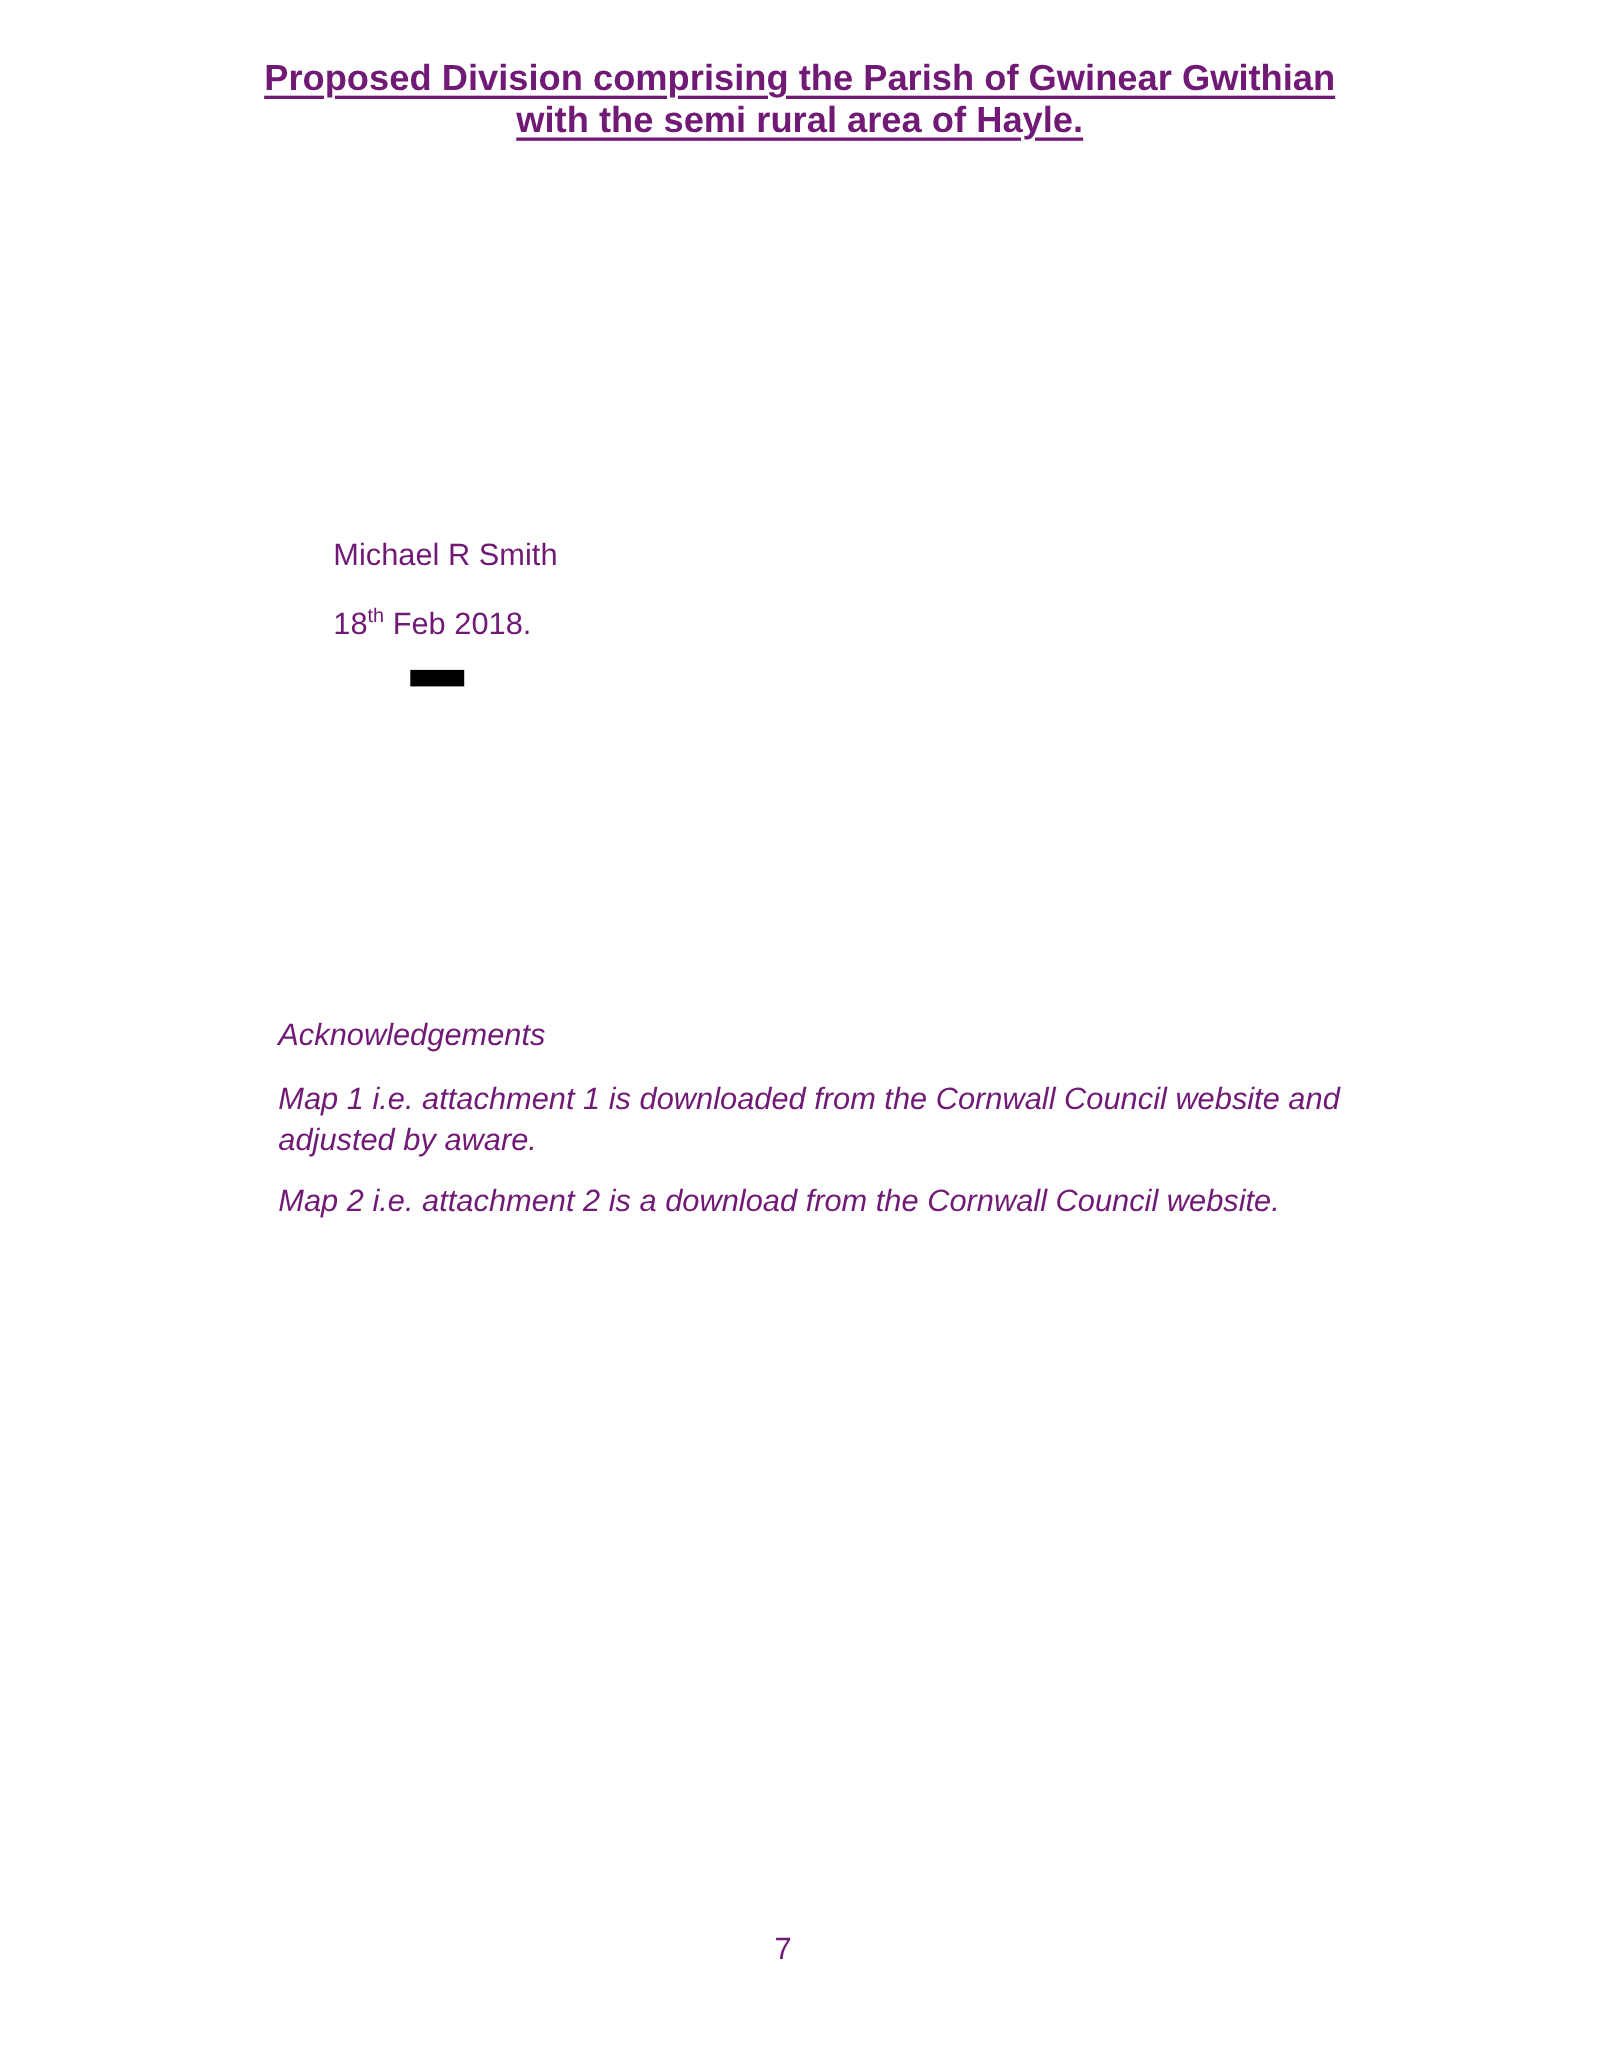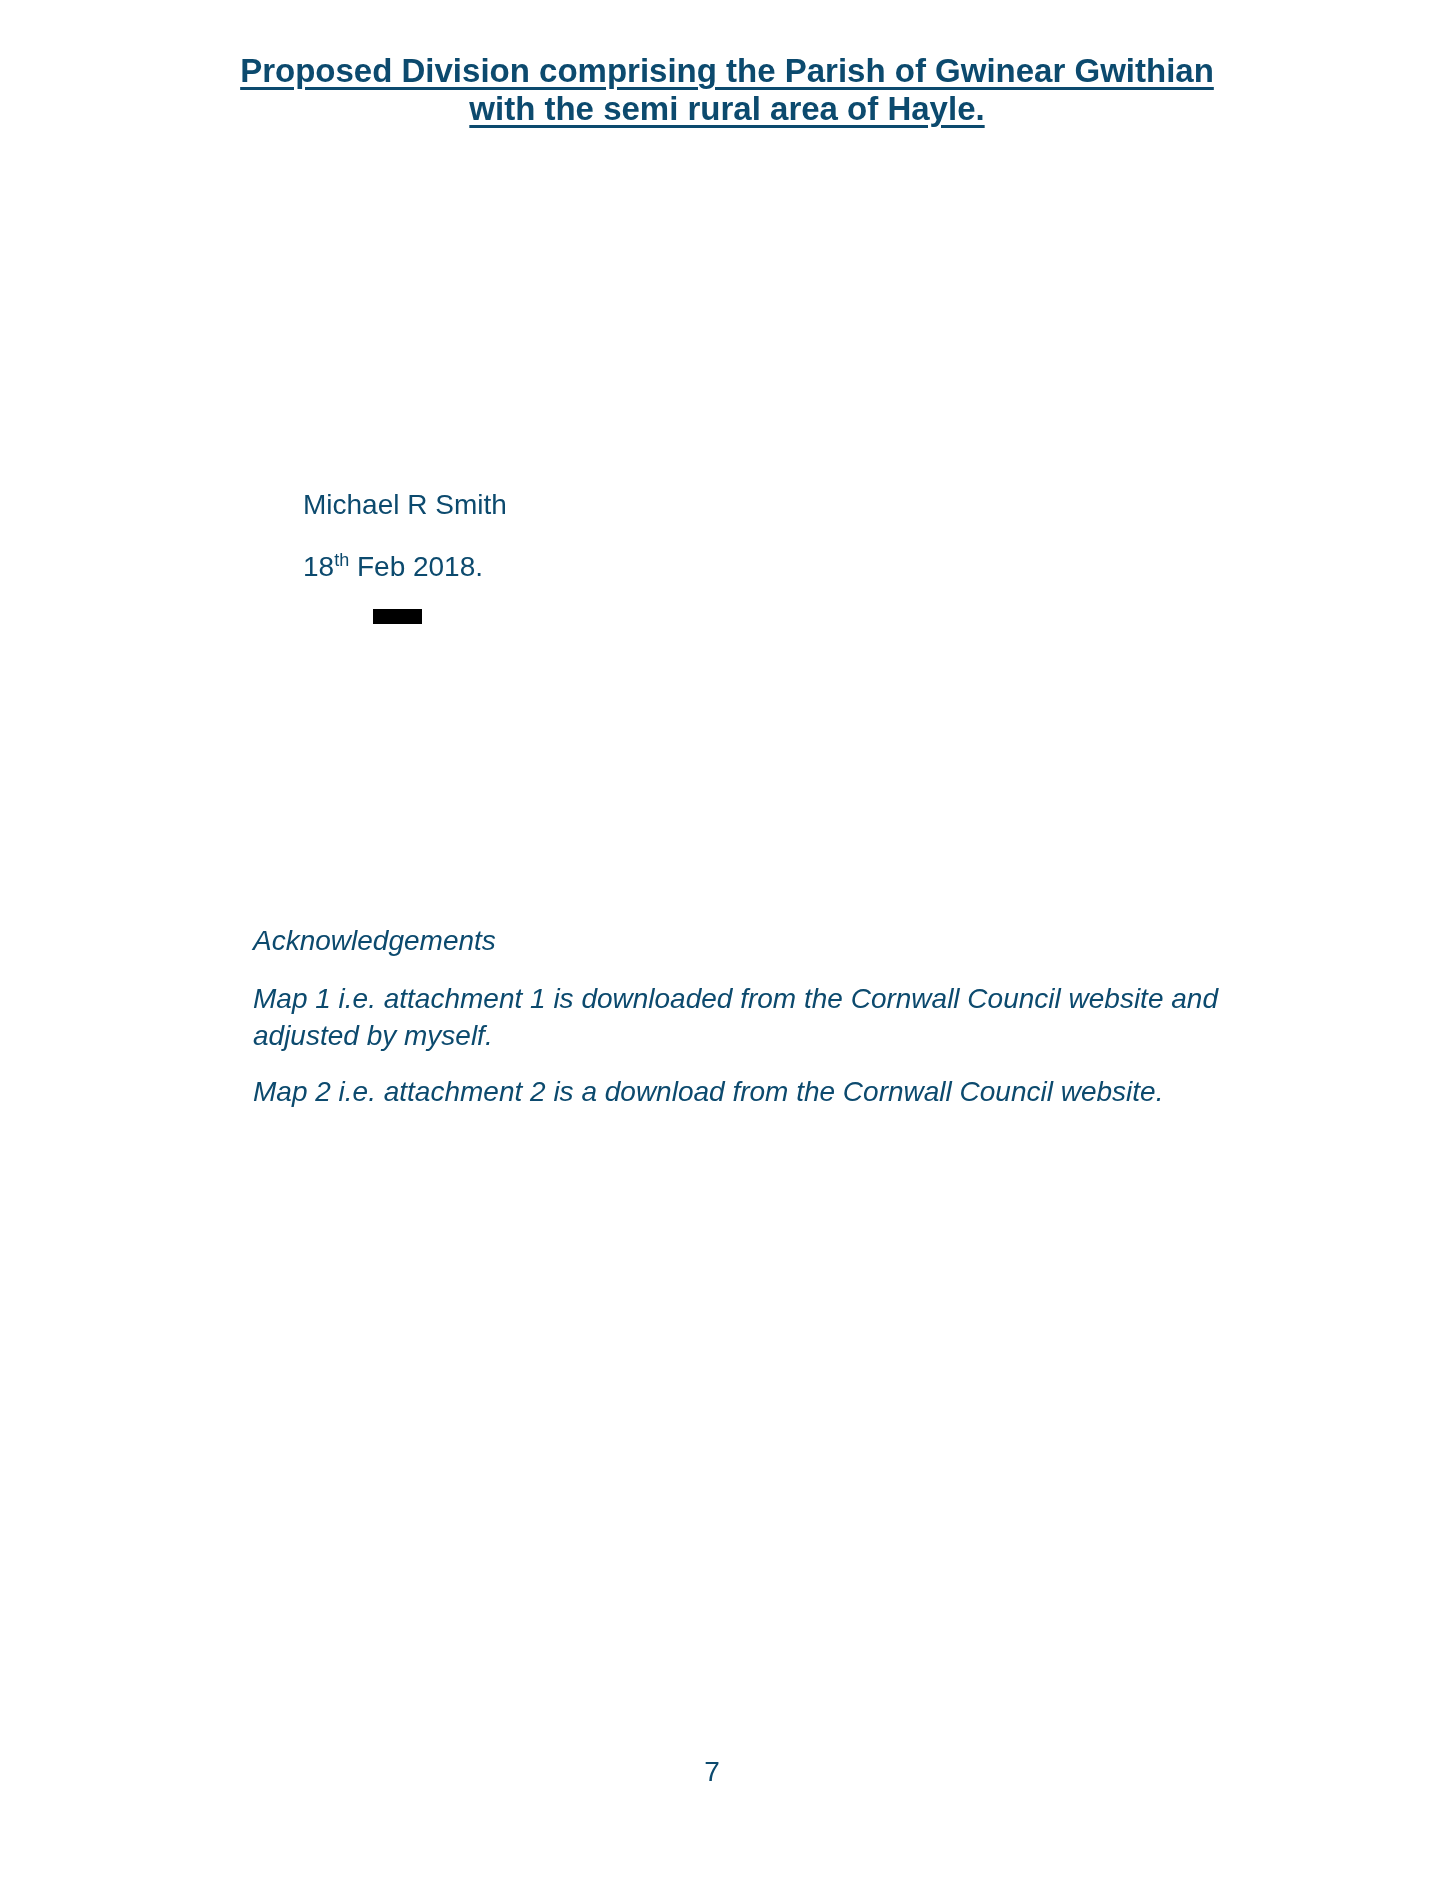--- a/index.html
+++ b/index.html
@@ -5,21 +5,21 @@
   html, body {
     margin: 0;
     padding: 0;
     background: #ffffff;
   }
   .page {
     position: relative;
     width: 1424px;
     height: 1882px;
     background: #ffffff;
-    color: #0c4a6e;
+    color: #701a75;
     font-family: "Liberation Sans", sans-serif;
     overflow: hidden;
   }
   .doc-title {
     position: absolute;
     top: 52px;
     left: 30px;
     right: 0;
     text-align: center;
     font-size: 33px;
@@ -91,21 +91,21 @@
   </div>
 
   <div class="redaction"></div>
 
   <div class="para ack" style="top:922px">
     <div class="line">Acknowledgements</div>
   </div>
 
   <div class="para ack" style="top:980px">
     <div class="line">Map 1 i.e. attachment 1 is downloaded from the Cornwall Council website and</div>
-    <div class="line">adjusted by myself.</div>
+    <div class="line">adjusted by aware.</div>
   </div>
 
   <div class="para ack" style="top:1073px">
     <div class="line">Map 2 i.e. attachment 2 is a download from the Cornwall Council website.</div>
   </div>
 
 
   <div class="footer-num">7</div>
 
 </div>

